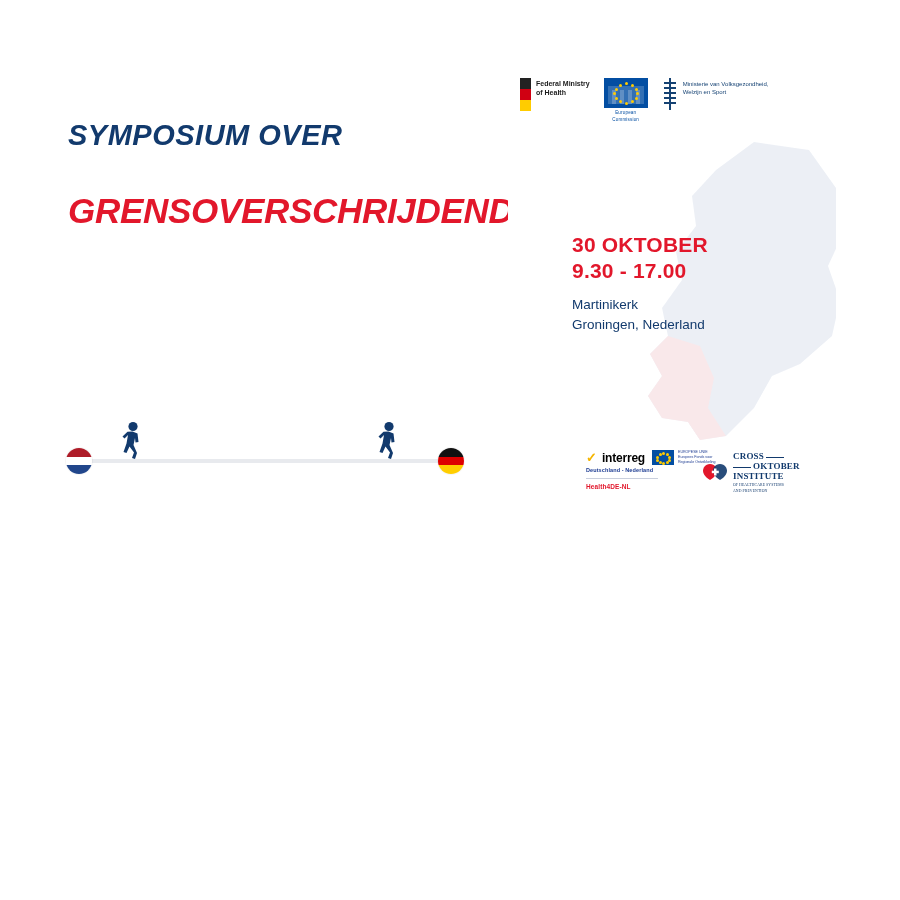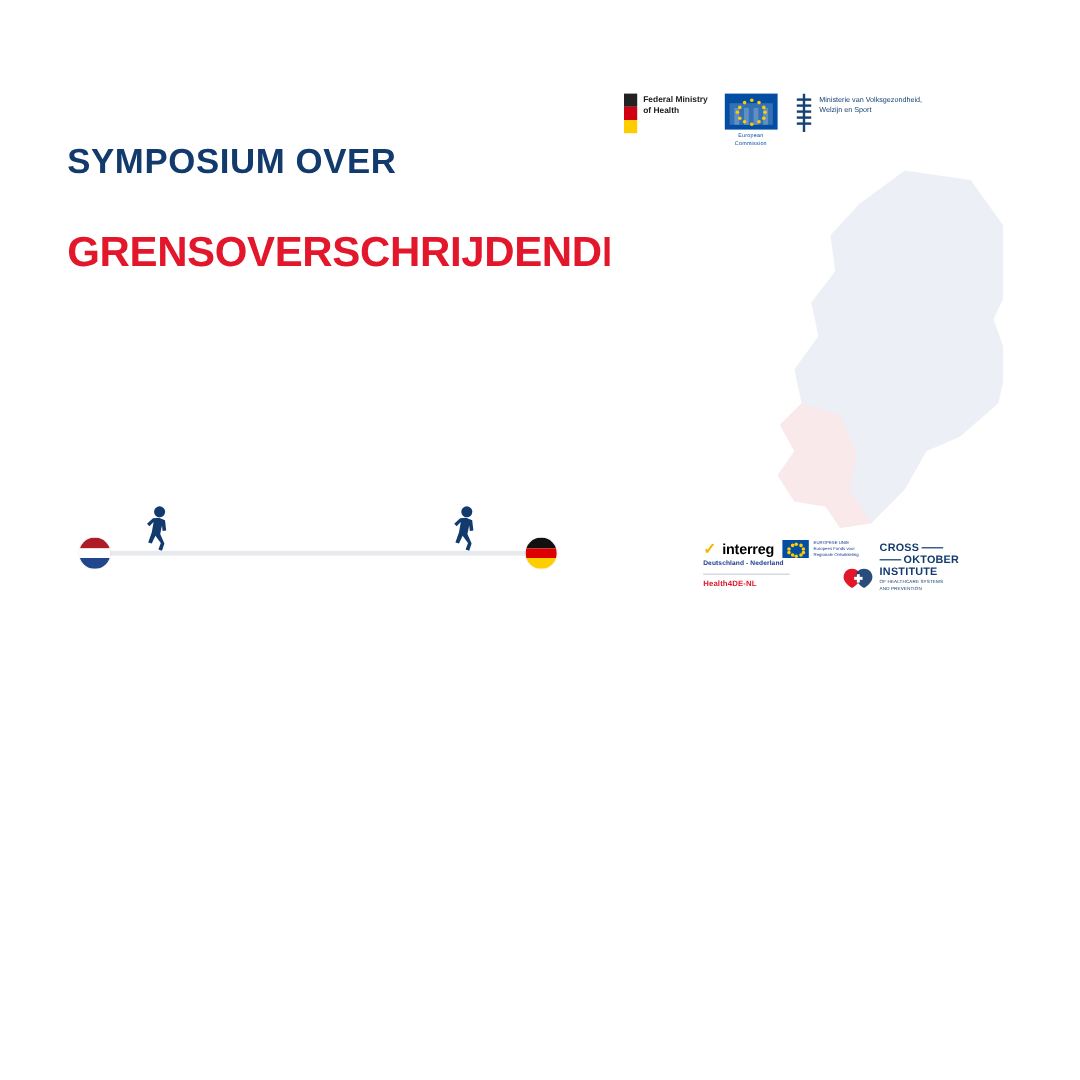--- a/index.html
+++ b/index.html
@@ -18,23 +18,24 @@
     left: 0;
     top: 0;
     width: 900px;
     height: 900px;
     background: #ffffff;
   }
 
   
   .left-block {
     position: absolute;
-    left: 56px;
+    left: 68px;
     top: 120px;
     width: 470px;
+    font-style: italic;
   }
   .kicker {
     font-size: 29px;
     font-weight: bold;
     letter-spacing: 0.5px;
     color: #123a6d;
     line-height: 1.1;
     margin: 0 0 38px 0;
   }
   .headline-red {
@@ -277,22 +278,23 @@
     flex: none;
   }
   .eu-small-text {
     font-size: 3.6px;
     line-height: 1.35;
     color: #1b3a91;
     width: 46px;
   }
   .cbi-block {
     display: flex;
-    align-items: flex-end;
+    align-items: center;
     gap: 5px;
+    font-family: Liberation Serif, serif;
   }
   .cbi-mark { width: 26px; height: 24px; flex: none; }
   .cbi-text { padding-top: 1px; }
   .cbi-line {
     font-size: 9px;
     font-weight: bold;
     color: #123a6d;
     line-height: 1.12;
     letter-spacing: 0.2px;
   }
@@ -412,20 +414,26 @@
           <rect x="2" y="24" width="12" height="2" fill="#154273"></rect>
         </svg>
         <div class="nl-text">
           <div>Ministerie van Volksgezondheid,</div>
           <div>Welzijn en Sport</div>
         </div>
       </div>
 
     </div>
 
+    <div class="event-info">
+      <p class="event-date">30 OKTOBER</p>
+      <p class="event-date">9.30 - 17.00</p>
+      <p class="event-venue">Martinikerk</p>
+      <p class="event-venue" style="margin-top:0">Groningen, Nederland</p>
+    </div>
 
     <div class="logos-bottom">
 
       <div class="interreg-block">
         <div class="interreg-row">
           <span class="interreg-check">✓</span>
           <span class="interreg-word">interreg</span>
           <span class="eu-small">
             <span class="eu-small-flag">
               <span class="eu-star" style="left:10.5px;top:2px;"></span>

